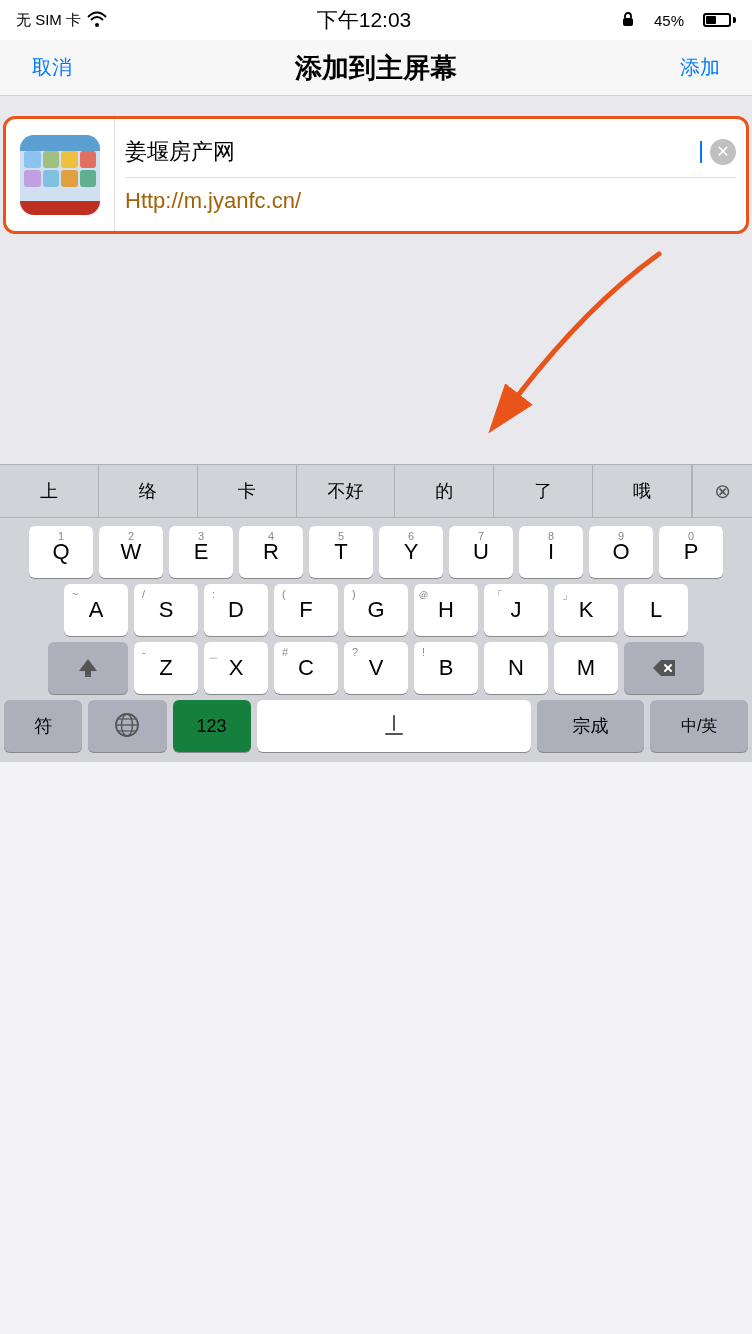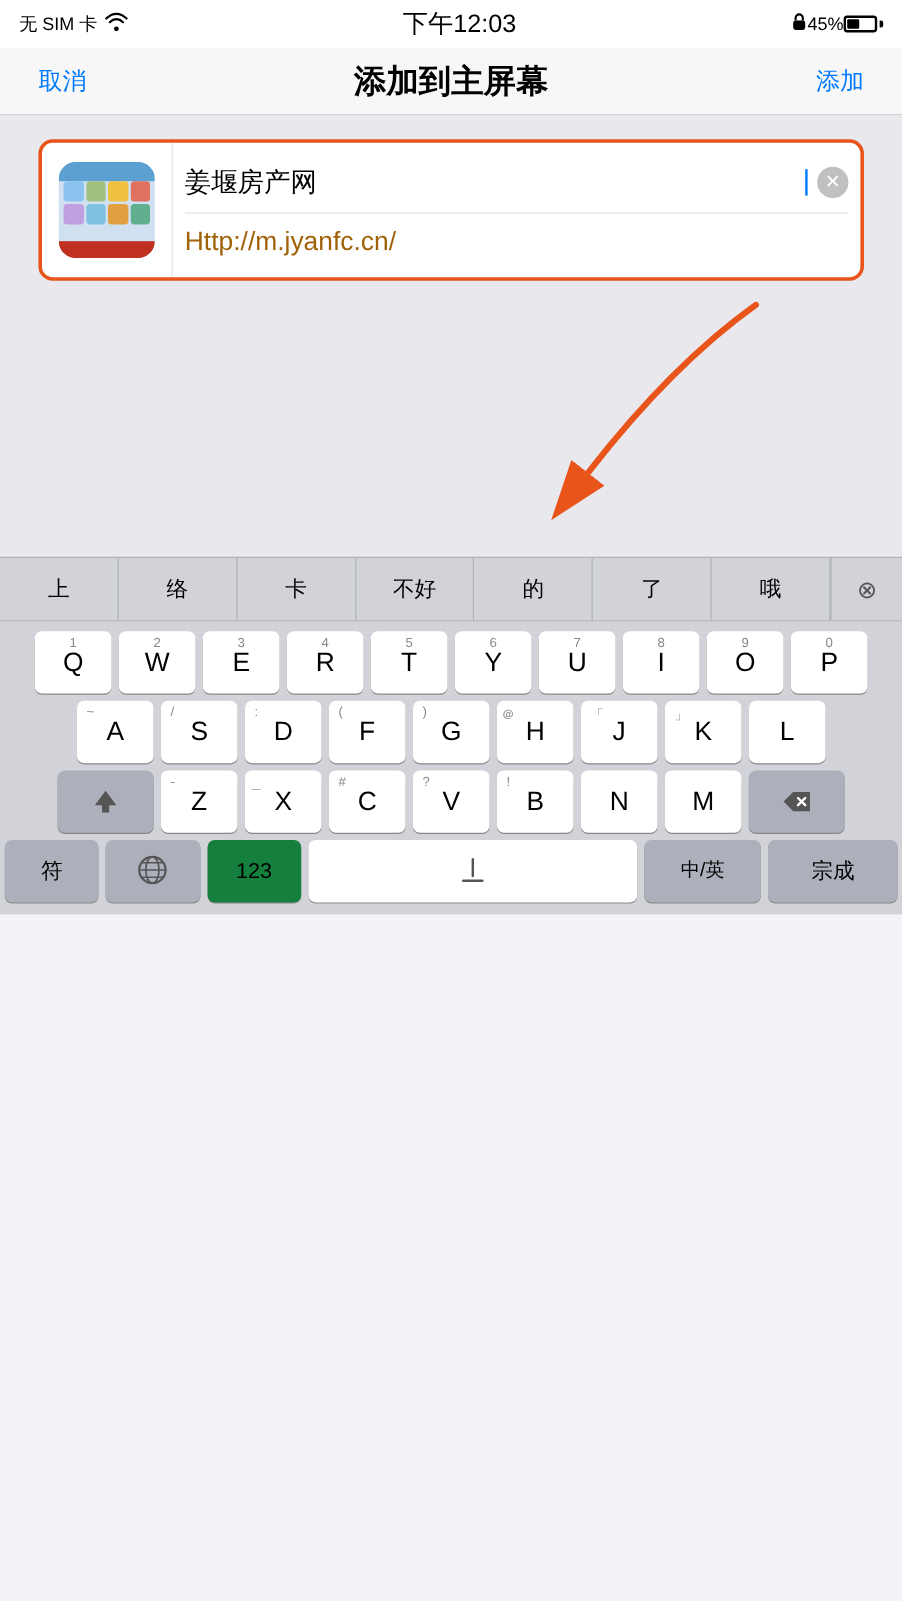--- a/index.html
+++ b/index.html
@@ -18,21 +18,21 @@
       height: 40px;
       display: flex;
       align-items: center;
       justify-content: space-between;
       padding: 16px 16px;
       font-size: 15px;
       font-weight: 500;
     }
     .status-left { display: flex; align-items: center; gap: 6px; }
     .status-center { font-size: 21px; font-weight: 400; }
-    .status-right { display: flex; align-items: center; gap: 0; font-size: 15px; }
+    .status-right { display: flex; align-items: center; gap: 19px; font-size: 15px; }
 
     
     .nav-bar {
       background: #f7f7f7;
       border-bottom: 1px solid #d0d0d0;
       height: 56px;
       display: flex;
       align-items: center;
       justify-content: space-between;
       padding: 0 32px;
@@ -44,21 +44,21 @@
     }
     .nav-title {
       font-size: 27px;
       font-weight: 600;
       color: #000;
     }
 
     
     .content-area {
       background: #e8e8ed;
-      padding: 20px 32px;
+      padding: 20px 3px;
     }
 
     
     .add-card {
       background: #fff;
       border: 3px solid #e8541a;
       border-radius: 12px;
       padding: 0;
       overflow: hidden;
       margin-bottom: 20px;
@@ -567,20 +567,20 @@
     </div>
     <div class="key key-123">
         <span class="key-letter">123</span>
       </div>
     <div class="key key-space">
       <svg width="28" height="28" viewBox="0 0 28 28">
         <path d="M14 4 L14 18" stroke="#555" stroke-width="2" stroke-linecap="round"></path>
         <line x1="6" y1="22" x2="22" y2="22" stroke="#555" stroke-width="2" stroke-linecap="round"></line>
       </svg>
     </div>
+    <div class="key key-done">
+        <span class="key-letter">宗成</span>
+      </div>
     <div class="key key-lang">
         <span class="key-letter" style="font-size:16px">中/英</span>
       </div>
-    <div class="key key-done">
-        <span class="key-letter">宗成</span>
-      </div>
   </div>
 </div>
 
 </body></html>

